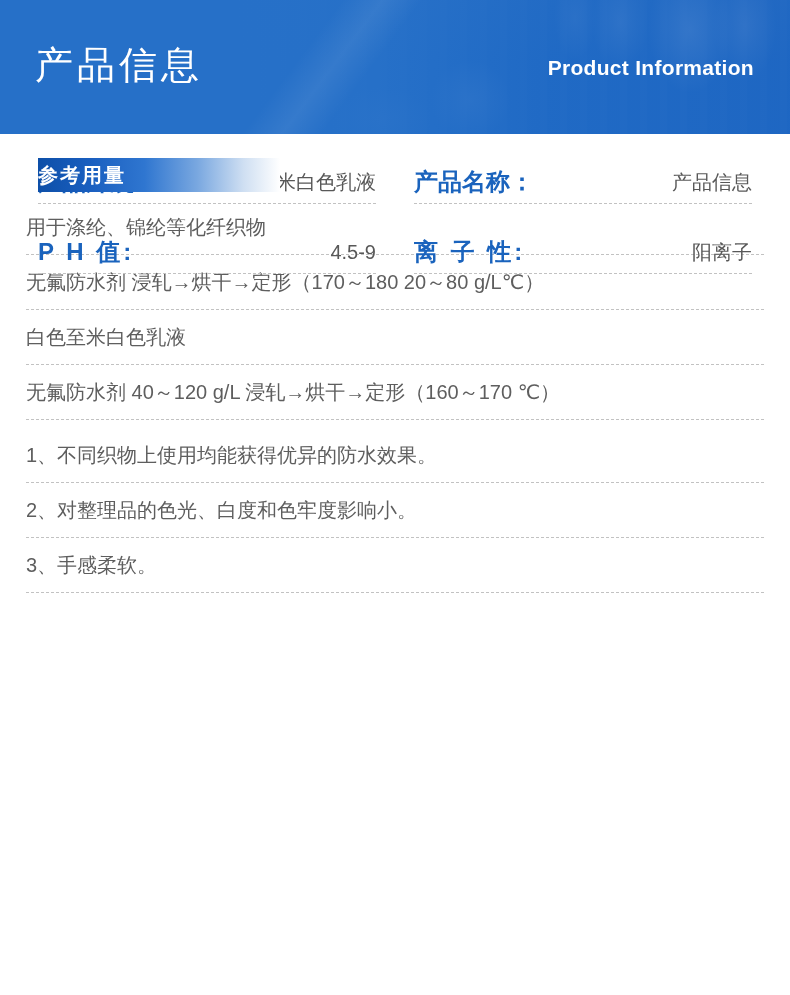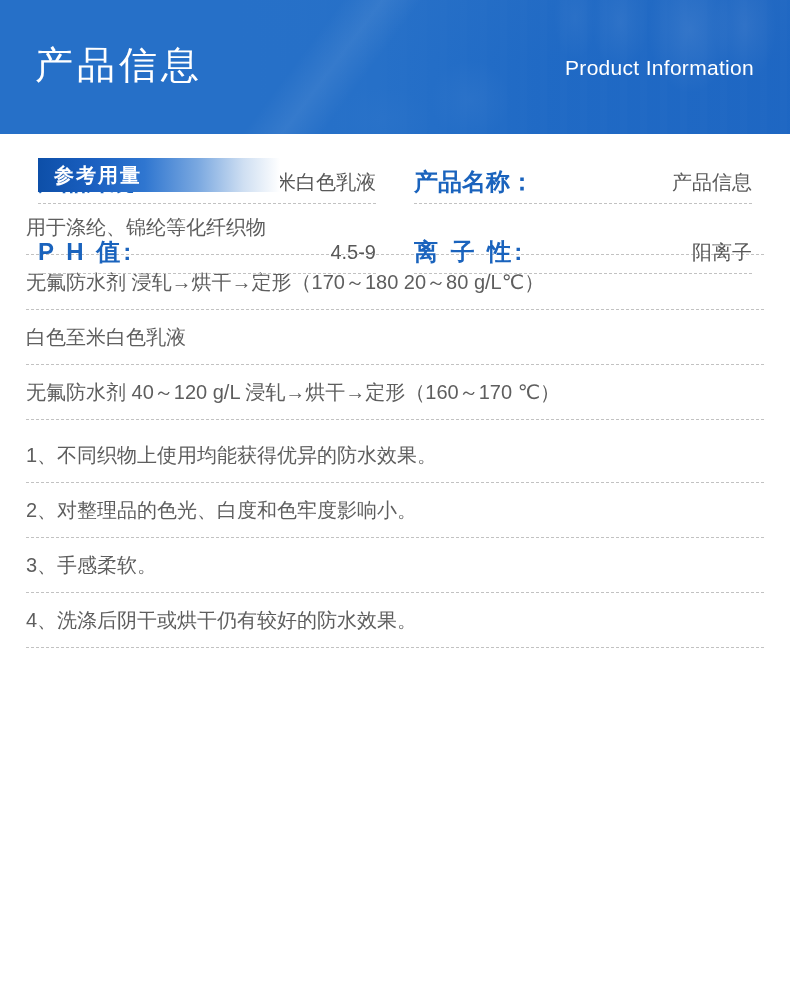--- a/index.html
+++ b/index.html
@@ -79,21 +79,21 @@
     white-space: nowrap;
   }
   .banner-subtitle {
     position: absolute;
     right: 36px;
     top: 54px;
     font-size: 21px;
     line-height: 28px;
     color: #ffffff;
     letter-spacing: 0.3px;
-    font-weight: 400;
+    font-weight: 700;
     white-space: nowrap;
   }
 
   
   .specs {
     position: absolute;
     left: 0; top: 134px;
     width: 790px;
   }
   .spec-row {
@@ -137,21 +137,21 @@
     height: 34px;
     background: linear-gradient(90deg, #0d4fa8 0%, #1a5fc0 22%, #2f76d0 44%, #7aa8e0 66%, #cfdff2 85%, #ffffff 100%);
     display: flex;
     align-items: center;
   }
   .section-bar-text {
     font-size: 20px;
     font-weight: bold;
     color: #ffffff;
     letter-spacing: 2px;
-    padding-left: 16px;
+    padding-left: 0;
     line-height: 34px;
     white-space: nowrap;
   }
 
   
   .list {
     padding: 0 26px;
   }
   .list-row {
     height: 55px;
@@ -212,16 +212,15 @@
     <div class="list-row">用于涤纶、锦纶等化纤织物</div>
     <div class="list-row">无氟防水剂  浸轧→烘干→定形（170～180  20～80 g/L℃）</div>
     <div class="list-row">白色至米白色乳液</div>
     <div class="list-row">无氟防水剂 40～120 g/L  浸轧→烘干→定形（160～170 ℃）</div>
   </div>
 
   <div style="margin-top:8px;" class="list">
     <div class="list-row">1、不同织物上使用均能获得优异的防水效果。</div>
     <div class="list-row">2、对整理品的色光、白度和色牢度影响小。</div>
     <div class="list-row">3、手感柔软。</div>
-    <div class="list-row">4、洗涤后阴干或烘干仍有较好的防水效果。</div>
   </div>
 
 </div>
 
 </body></html>

